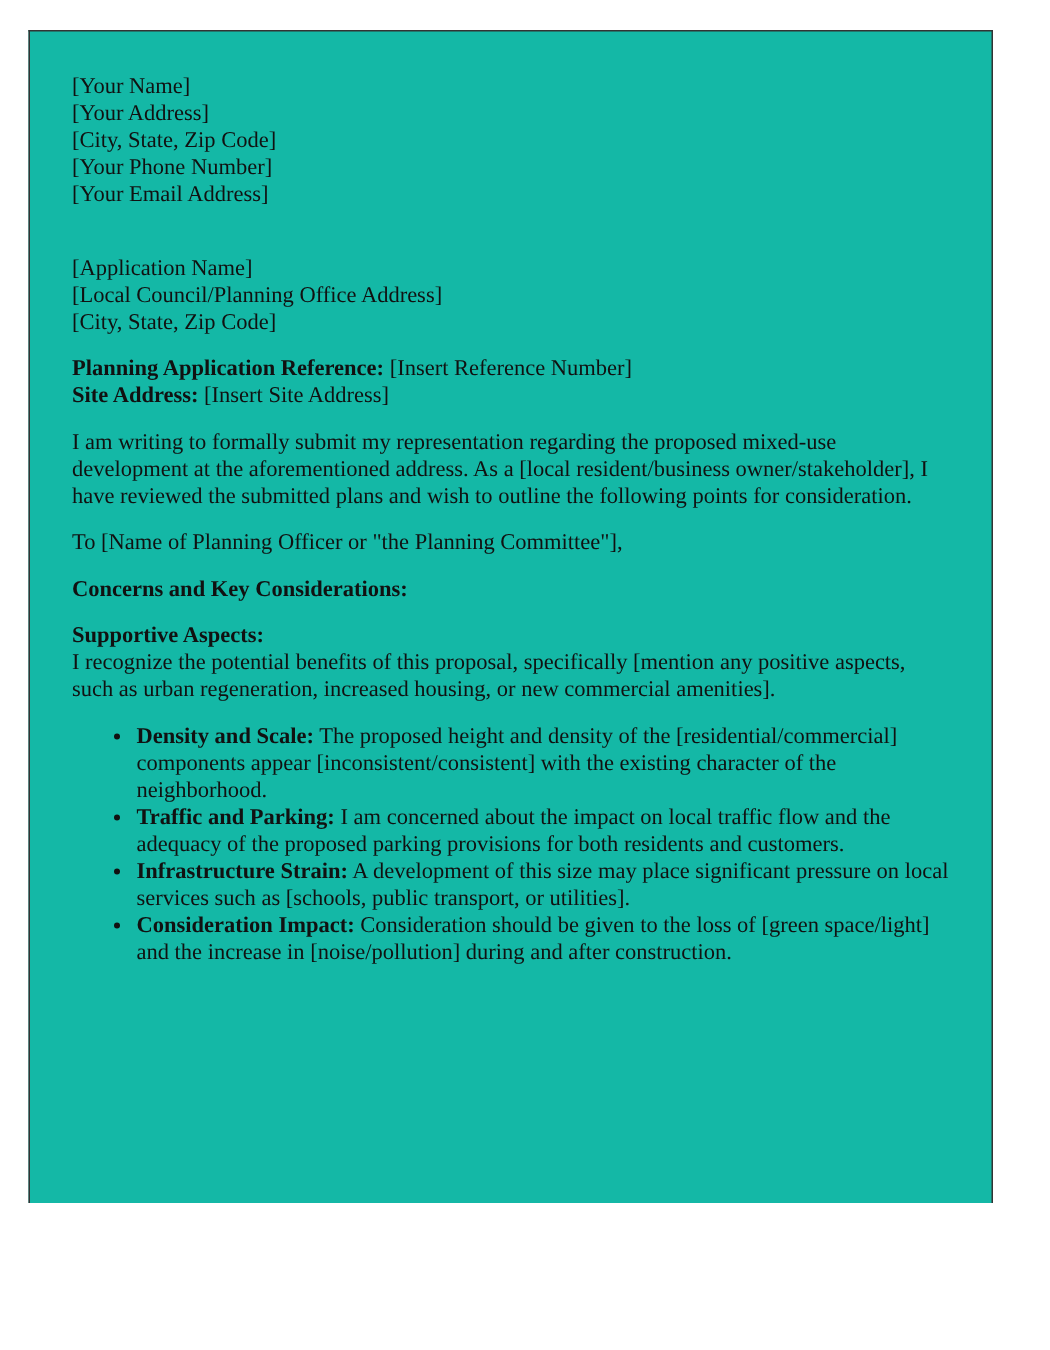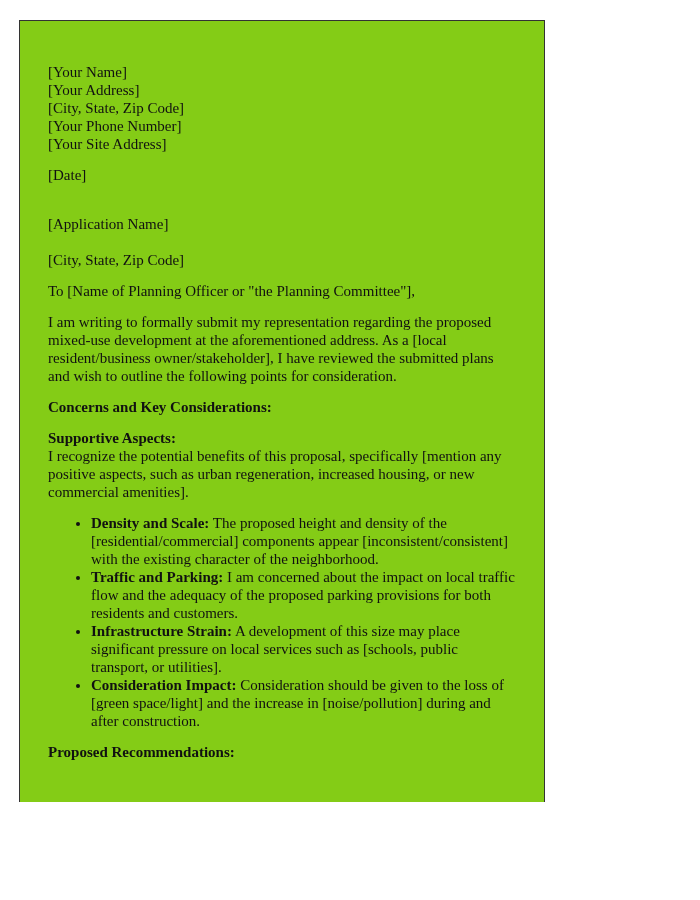--- a/index.html
+++ b/index.html
@@ -8,27 +8,27 @@
     height: 900px;
     background: #ffffff;
     font-family: "Liberation Serif", "DejaVu Serif", serif;
     color: #111111;
     overflow: hidden;
   }
   .letter {
     position: absolute;
     left: 19px;
     top: 20px;
-    width: 526px;
+    width: 643px;
     height: 782px;            
     border: 1px solid #333333;
     border-bottom: none;
-    padding: 42px 28px 0 28px;
+    padding: 28px 28px 0 28px;
     overflow: hidden;
-    background: #84cc16;
+    background: #14b8a6;
   }
   .letter p, .letter ul {
     font-size: 15px;
     line-height: 18px;
     margin: 13px 0;
   }
   .letter p:first-child { margin-top: 0; }
   strong { font-weight: bold; }
   ul.concerns-list {
     padding-left: 43px;
@@ -42,37 +42,40 @@
 </head>
 <body>
 
 <div class="letter">
 
   <p>
     <span>[Your Name]</span><br>
     <span>[Your Address]</span><br>
     <span>[City, State, Zip Code]</span><br>
     <span>[Your Phone Number]</span><br>
-    <span>[Your Site Address]</span>
+    <span>[Your Email Address]</span>
   </p>
 
-  <p>[Date]</p>
 
   <p>
     <br>
     <span>[Application Name]</span><br>
-    <br>
+    <span>[Local Council/Planning Office Address]</span><br>
     <span>[City, State, Zip Code]</span>
   </p>
 
 
+  <p>
+    <strong>Planning Application Reference:</strong><span> [Insert Reference Number]</span><br>
+    <strong>Site Address:</strong><span> [Insert Site Address]</span>
+  </p>
+
+  <p>I am writing to formally submit my representation regarding the proposed mixed-use development at the aforementioned address. As a [local resident/business owner/stakeholder], I have reviewed the submitted plans and wish to outline the following points for consideration.</p>
 
   <p>To [Name of Planning Officer or "the Planning Committee"],</p>
-
-  <p>I am writing to formally submit my representation regarding the proposed mixed-use development at the aforementioned address. As a [local resident/business owner/stakeholder], I have reviewed the submitted plans and wish to outline the following points for consideration.</p>
 
   <p>
     <strong>Concerns and Key Considerations:</strong>
   </p>
 
   <p>
     <strong>Supportive Aspects:</strong><br>
     <span>I recognize the potential benefits of this proposal, specifically [mention any positive aspects, such as urban regeneration, increased housing, or new commercial amenities].</span>
   </p>
 
@@ -85,16 +88,16 @@
     </li>
     <li>
       <strong>Infrastructure Strain:</strong><span> A development of this size may place significant pressure on local services such as [schools, public transport, or utilities].</span>
     </li>
     <li>
       <strong>Consideration Impact:</strong><span> Consideration should be given to the loss of [green space/light] and the increase in [noise/pollution] during and after construction.</span>
     </li>
   </ul>
 
   <p>
-    <strong>Proposed Recommendations:</strong><br>
+    <br>
   </p>
 
 </div>
 
 </body></html>

